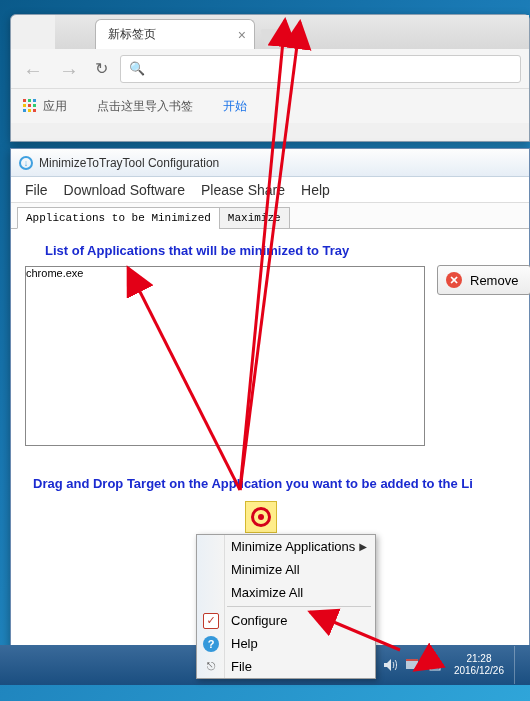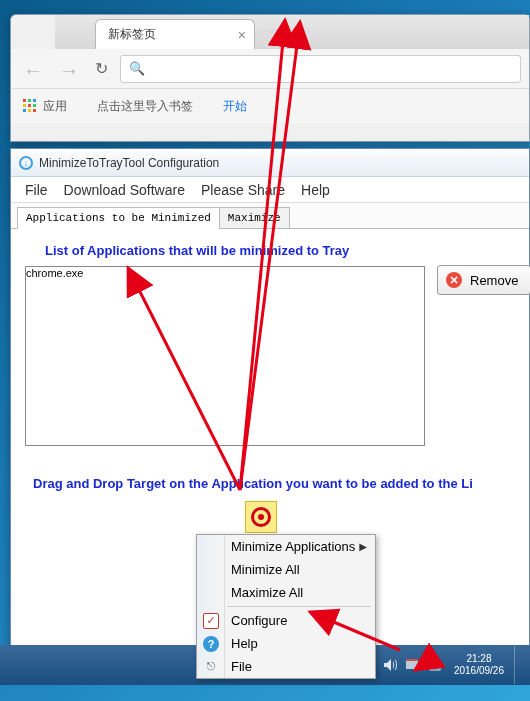--- a/index.html
+++ b/index.html
@@ -180,21 +180,21 @@
     <svg class="tray-ic" viewBox="0 0 16 16">
         <rect x="2" y="2" width="12" height="10" fill="#fff" opacity="0.8"></rect>
         <rect x="2" y="2" width="12" height="2" fill="#e74c3c"></rect>
       </svg>
     <svg class="tray-ic" viewBox="0 0 16 16">
         <rect x="2" y="3" width="10" height="8" fill="none" stroke="#fff"></rect>
         <rect x="4" y="5" width="10" height="8" fill="none" stroke="#fff"></rect>
       </svg>
     <div class="clock">
       <div>21:28</div>
-      <div>2016/09/26</div>
+      <div>2016/12/26</div>
     </div>
     <div class="showdesk"></div>
   </div>
 </div>
 
 <svg class="arrows">
   <defs>
     <marker id="ah" markerWidth="12" markerHeight="12" refX="9" refY="5" orient="auto">
       <path d="M0,0 L10,5 L0,10 z" fill="#e30017"></path>
     </marker>

